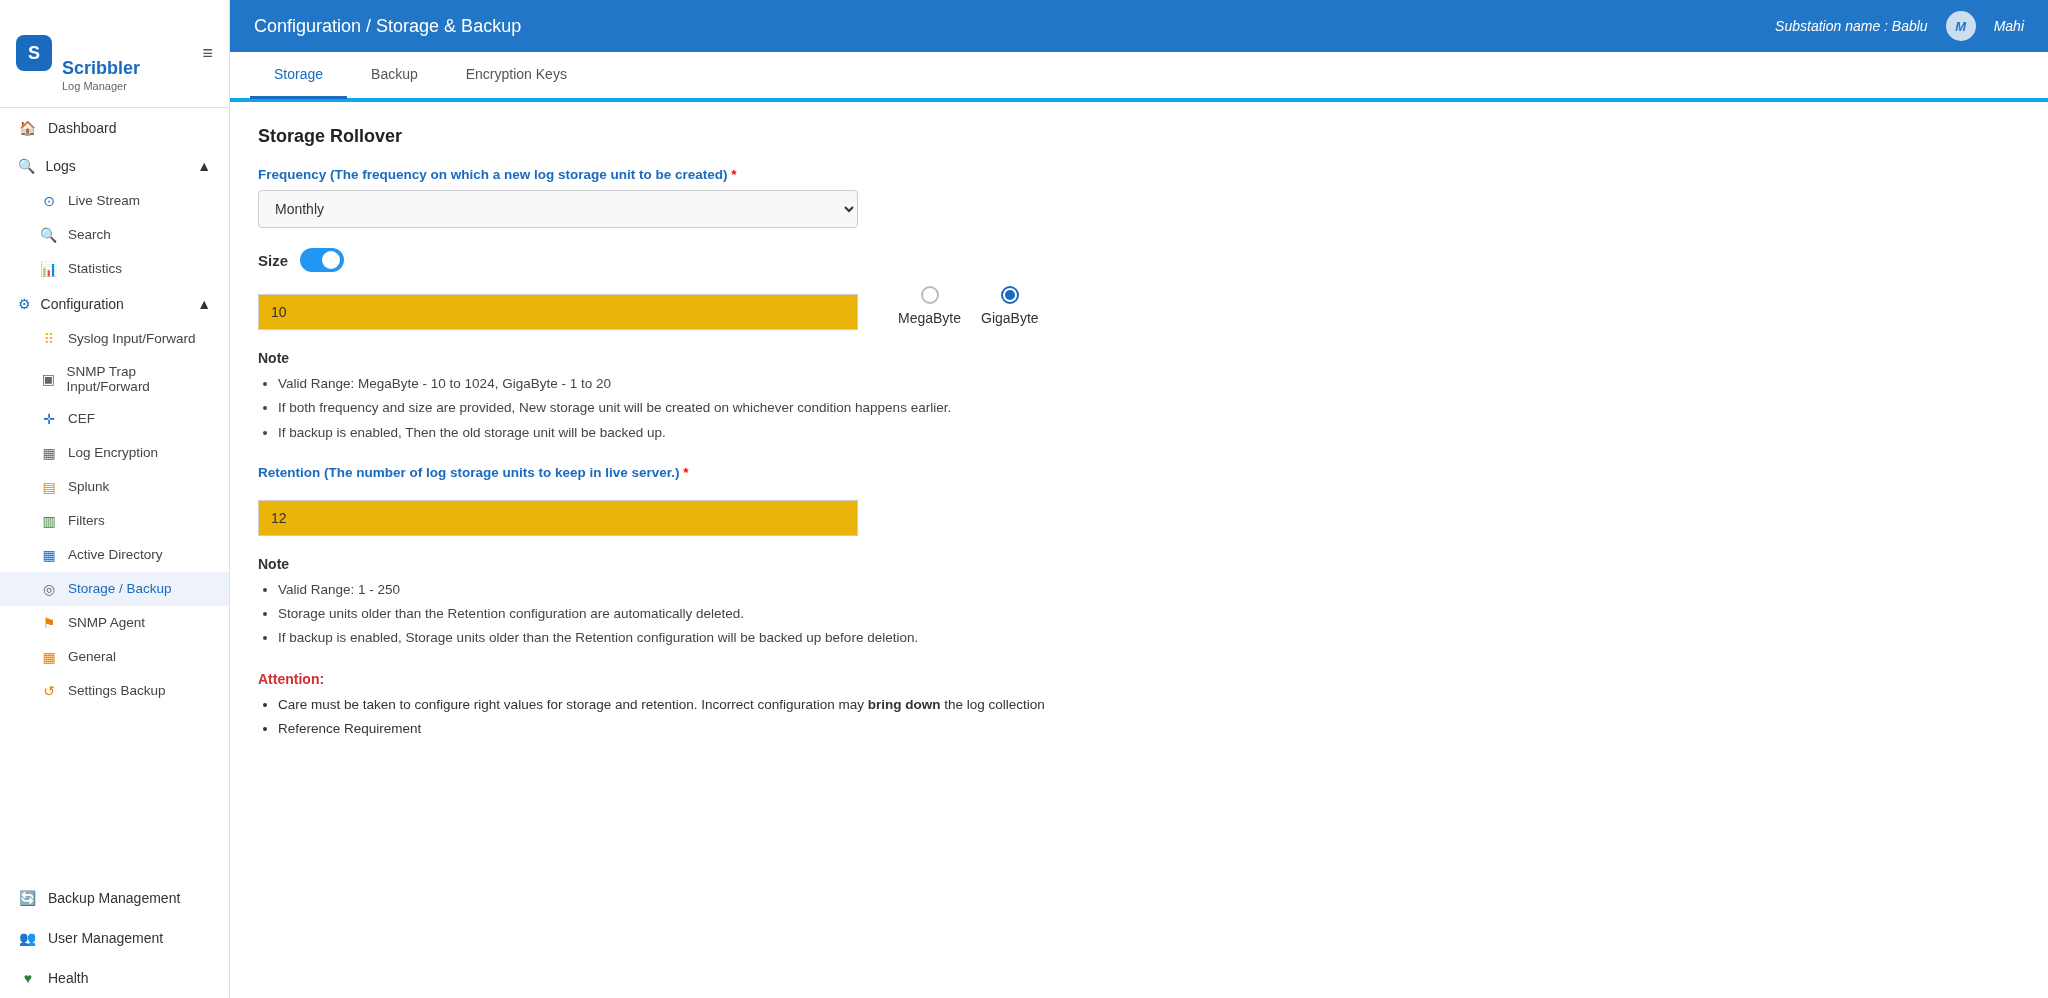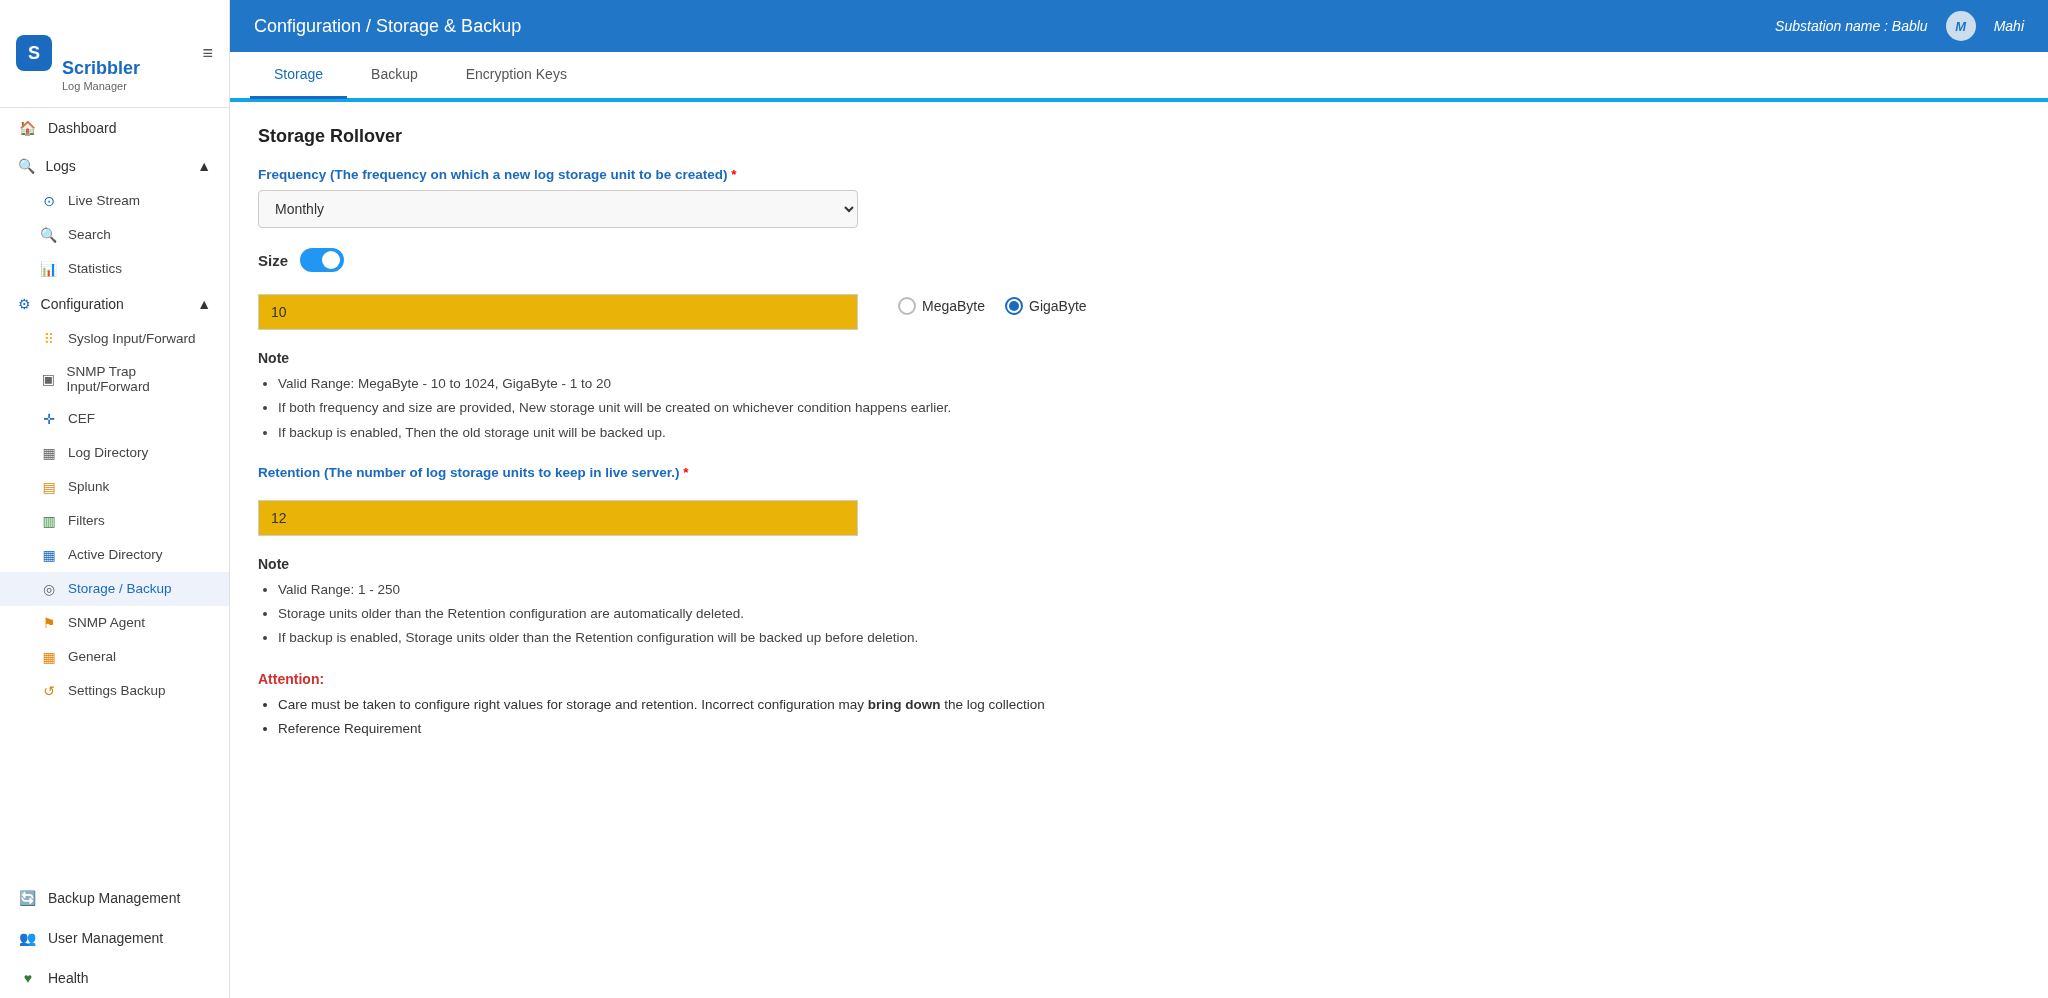--- a/index.html
+++ b/index.html
@@ -183,21 +183,21 @@
       content: '';
       position: absolute;
       width: 18px; height: 18px;
       left: 22px; top: 3px;
       background: white;
       border-radius: 50%;
       transition: left 0.2s;
     }
 
     .radio-group { display: flex; align-items: center; gap: 20px; margin-left: 20px; }
-    .radio-item { display: flex; align-items: center; gap: 6px; cursor: pointer; font-size: 14px; color: #333; }
+    .radio-item { display: flex; align-items: center; gap: 6px; cursor: pointer; font-size: 14px; color: #333; flex-direction: column; }
     .radio-circle {
       width: 18px; height: 18px; border-radius: 50%;
       border: 2px solid #bbb;
       display: flex; align-items: center; justify-content: center;
     }
     .radio-circle.selected { border-color: #1a6bbf; }
     .radio-circle.selected:after {
       content: '';
       width: 10px; height: 10px; border-radius: 50%;
       background: #1a6bbf;
@@ -285,21 +285,21 @@
     <div class="nav-sub-item">
       <span class="nav-sub-icon icon-gray">▣</span>
       <span>SNMP Trap Input/Forward</span>
     </div>
     <div class="nav-sub-item">
       <span class="nav-sub-icon icon-blue">✛</span>
       <span>CEF</span>
     </div>
     <div class="nav-sub-item">
       <span class="nav-sub-icon icon-gray">▦</span>
-      <span>Log Directory</span>
+      <span>Log Encryption</span>
     </div>
     <div class="nav-sub-item">
       <span class="nav-sub-icon icon-orange">▤</span>
       <span>Splunk</span>
     </div>
     <div class="nav-sub-item">
       <span class="nav-sub-icon icon-green">▥</span>
       <span>Filters</span>
     </div>
     <div class="nav-sub-item">

